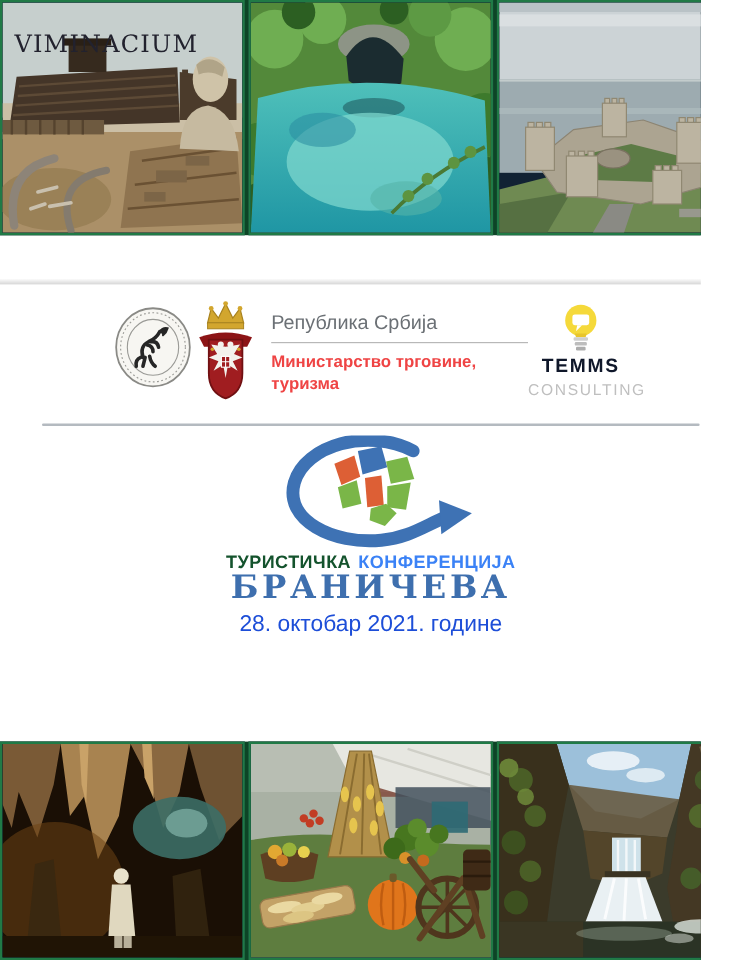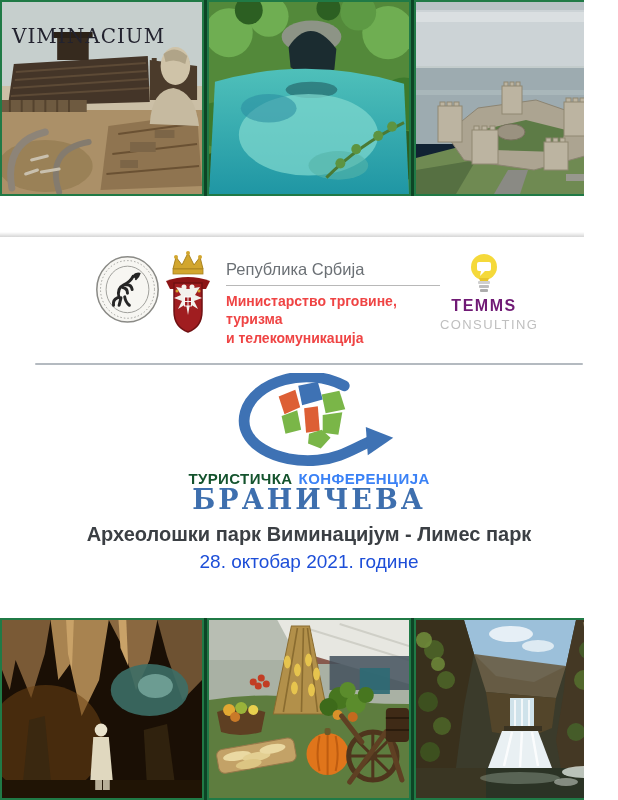--- a/index.html
+++ b/index.html
@@ -24,21 +24,21 @@
             padding:14px 90px 0 94px;}
   .seal{width:72px;height:74px;margin-top:4px;}
   .ministry{display:flex;gap:11px;align-items:flex-start;}
   .coa{width:54px;height:92px;margin-top:-6px;}
   .ministry-text{margin-top:9px;width:214px;}
   .country{font-size:16.5px;color:#6b7075;padding-bottom:6px;margin-bottom:6px;
            border-bottom:1px solid #b8b8b8;}
   .mline{font-size:14px;font-weight:bold;color:#ef4444;line-height:1.32;}
   .temms{width:88px;text-align:center;margin-top:2px;}
   .temms svg{display:block;margin:0 auto;}
-  .temms-name{font-size:16px;font-weight:bold;color:#701a75;letter-spacing:1.5px;margin-top:2px;}
+  .temms-name{font-size:16px;font-weight:bold;color:#0f172a;letter-spacing:1.5px;margin-top:2px;}
   .temms-tag{font-size:13px;color:#bfbfbf;letter-spacing:1.4px;margin-top:2px;}
 
   .divider{margin:16px auto 0;width:548px;height:2px;background:#b4bac0;border-radius:1px;}
 
   .conf-logo{width:172px;height:96px;margin:8px auto 0;}
   .conf-logo svg{display:block;width:100%;height:100%;}
   .conf-words{text-align:center;font-size:15px;font-weight:bold;letter-spacing:.4px;margin-top:1px;}
   .w-orange{color:#14532d;margin-right:6px;}
   .w-green{color:#3b82f6;}
   .conf-name{text-align:center;font-family:"DejaVu Serif",serif;font-weight:bold;
@@ -196,21 +196,20 @@
               <circle cx="31" cy="42" r="2.5" fill="#f3f1ec"></circle>
             <rect x="23.5" y="52" width="7" height="9" fill="#a01d20" stroke="#ffffff" stroke-width="0.9"></rect>
             <path d="M27 52 V61 M23.5 56.5 H30.5" stroke="#ffffff" stroke-width="0.9"></path>
             <circle cx="16" cy="46" r="1.5" fill="#d2a62e"></circle>
               <circle cx="38" cy="46" r="1.5" fill="#d2a62e"></circle>
           </svg>
         </div>
         <div class="ministry-text">
           <div class="country">Република Србија</div>
           <div class="mline">Министарство трговине, туризма</div>
-          <div class="mline">и телекомуникација</div>
         </div>
       </div>
 
       <div class="temms">
         <svg width="40" height="42" viewBox="0 0 40 42">
           <circle cx="20" cy="14" r="13" fill="#f5d93a"></circle>
           <polygon points="15,25 25,25 24,28 16,28" fill="#e8c52c"></polygon>
           <rect x="13" y="9" width="14" height="9" rx="2" fill="#ffffff"></rect>
           <polygon points="17,18 21,18 16,23" fill="#ffffff"></polygon>
           <rect x="14" y="28" width="12" height="3" rx="1" fill="#cfcfcf"></rect>
@@ -236,21 +235,20 @@
         <polygon points="100,43 120,40 116,63 100,61" fill="#7ab648"></polygon>
         <polygon points="86,62 99,58 108,66 98,77 85,72" fill="#7ab648"></polygon>
       </svg>
     </div>
 
     <div class="conf-words">
       <span class="w-orange">ТУРИСТИЧКА</span><span class="w-green">КОНФЕРЕНЦИЈА</span>
     </div>
     <div class="conf-name">БРАНИЧЕВА</div>
 
-    <div class="event-title">Археолошки парк Виминацијум - Лимес парк</div>
     <div class="event-date">28. октобар 2021. године</div>
   </div>
 
   <div class="strip bottom">
 
     <div class="photo">
       <svg viewBox="0 0 206 178" preserveAspectRatio="none">
         <rect width="206" height="178" fill="#1a0f05"></rect>
         <polygon points="0,0 50,0 44,34 30,78 14,40 8,70 0,50" fill="#7a5a36"></polygon>
         <polygon points="50,0 110,0 100,60 82,96 70,44 58,60" fill="#a88350"></polygon>

